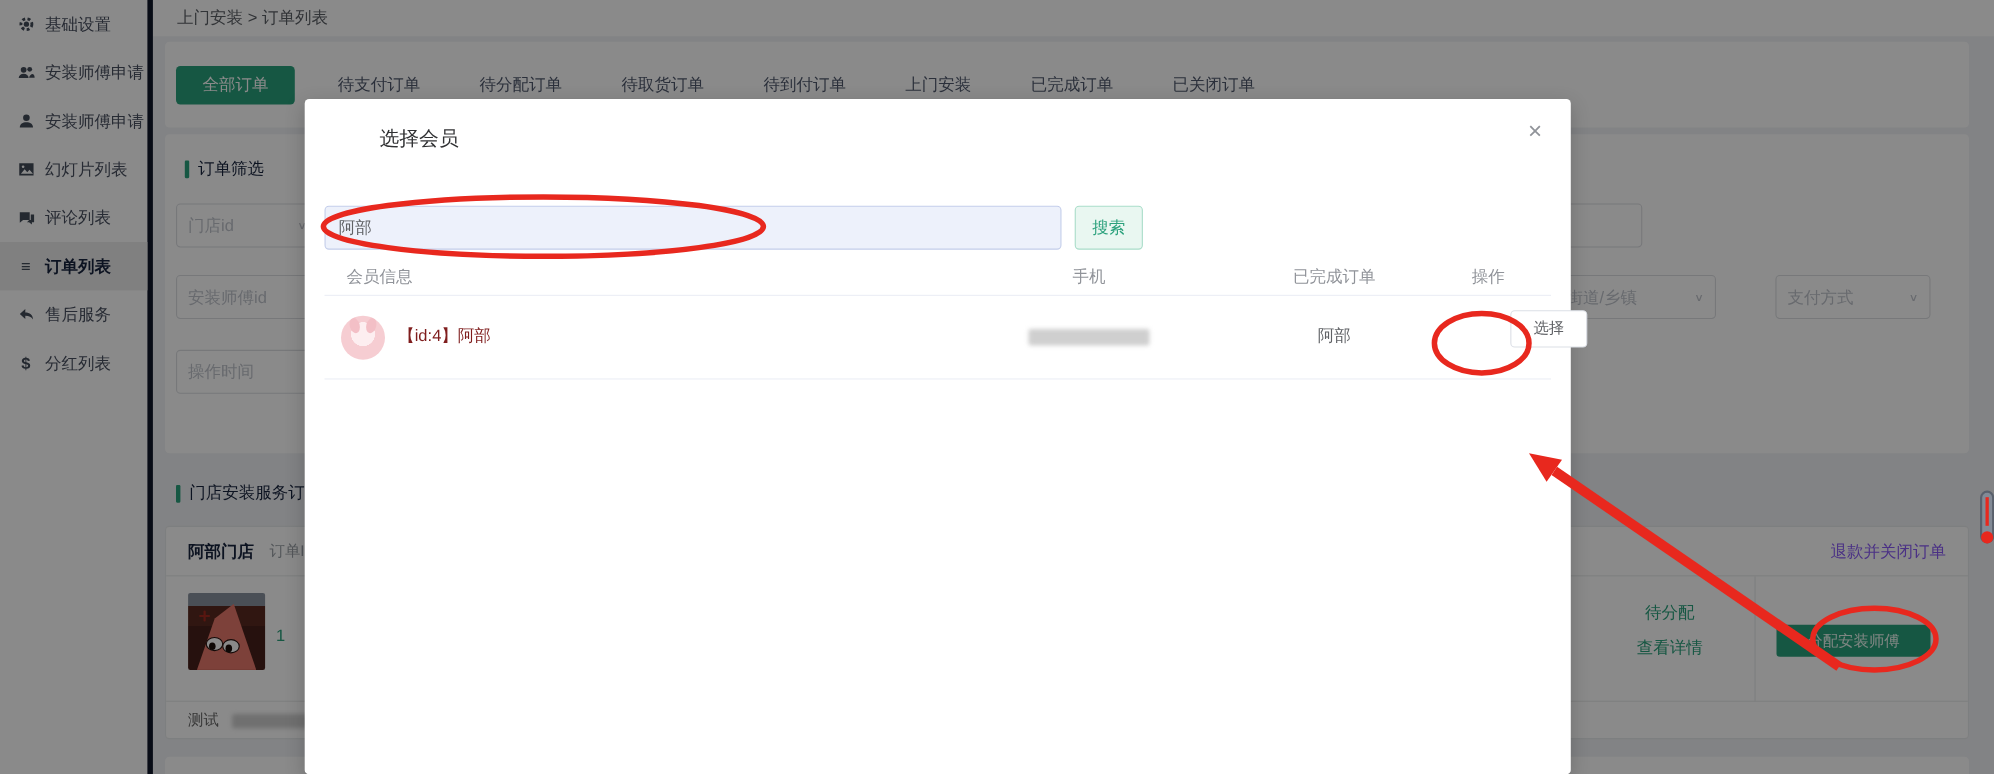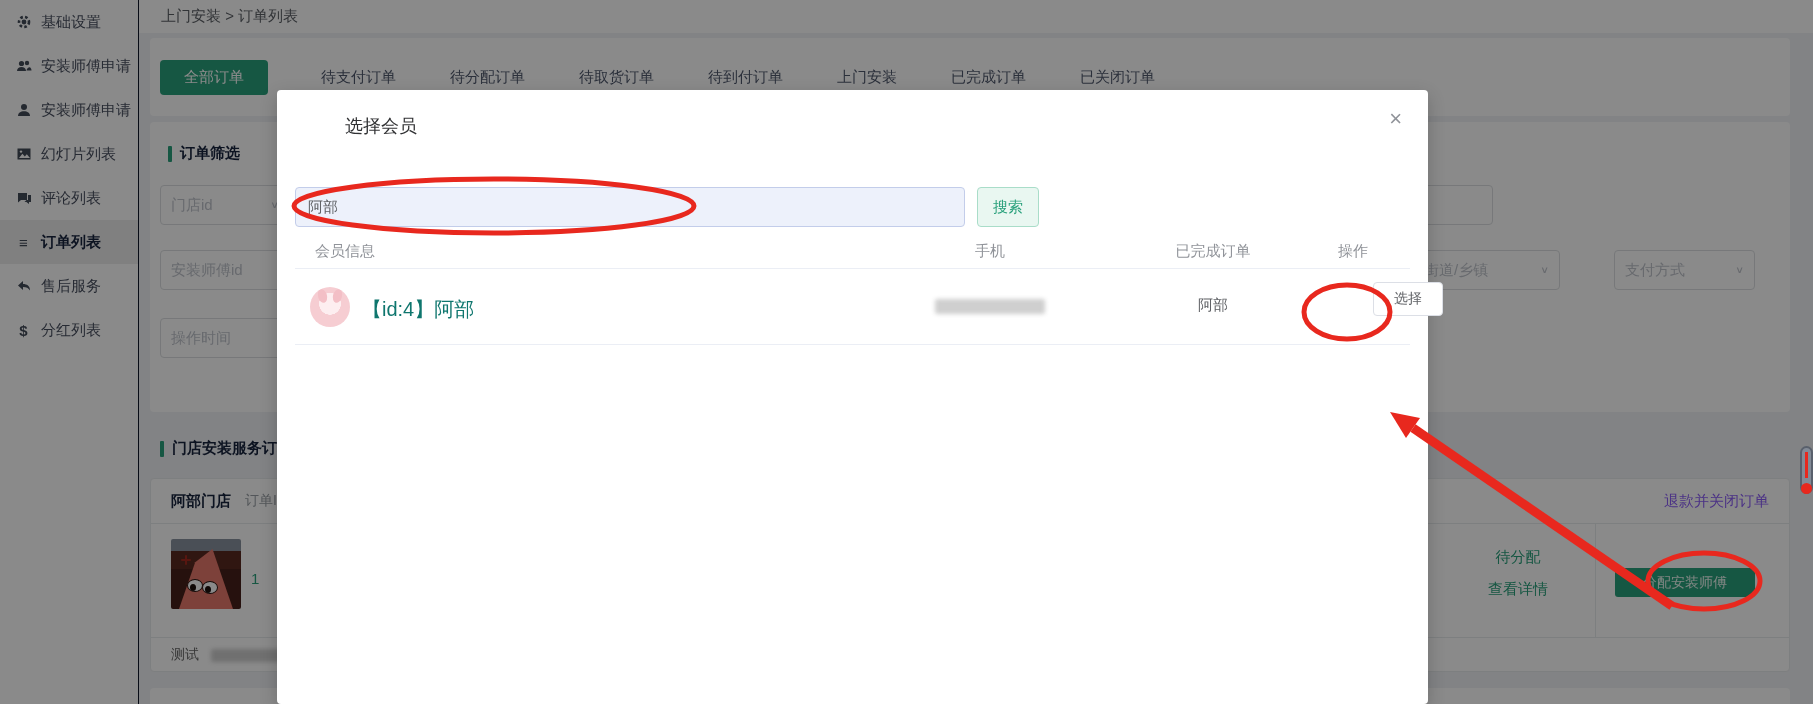--- a/index.html
+++ b/index.html
@@ -1,32 +1,32 @@
 <!DOCTYPE html>
 <html><head>
 <meta charset="utf-8">
 <style>
   *{margin:0;padding:0;box-sizing:border-box}
   body{background:#222}
   .page{position:relative;width:1813px;height:704px;background:#f0f2f5;overflow:hidden;
         font-family:"Liberation Sans","DejaVu Sans",sans-serif;color:#515a6e}
   
-  .sidebar{position:absolute;left:0;top:0;width:139px;height:704px;background:#fff;border-right:1px solid #0f172a;z-index:1}
+  .sidebar{position:absolute;left:0;top:0;width:139px;height:704px;background:#fff;border-right:5px solid #0f172a;z-index:1}
   .side-item{display:flex;align-items:center;gap:9px;height:44px;padding-left:15px;font-size:15px;color:#495060;cursor:pointer}
   .side-item.active{background:#ececec;font-weight:bold;color:#17233d}
   .side-icon{width:17px;height:17px;flex:0 0 17px;display:flex;align-items:center;justify-content:center;color:#444c59;font-size:15px;font-weight:bold}
   .side-icon svg{width:16px;height:16px;fill:currentColor}
   
   .main{position:absolute;left:139px;top:0;right:0;bottom:0}
   .crumb-bar{height:33px;background:#fff;display:flex;align-items:center;padding-left:22px;font-size:15px;color:#5c6066}
   .tabs-card{position:absolute;left:11px;top:38px;width:1640px;height:78px;background:#fff;border-radius:4px;display:flex;align-items:center;padding-left:10px}
   .tab{font-size:15px;color:#515a6e;padding:0 27px;cursor:pointer;white-space:nowrap}
-  .tab.active{min-width:108px;height:35px;background:#2aa17c;color:#fff;border-radius:4px;display:flex;align-items:center;justify-content:center;padding:0 20px;margin-right:26px}
+  .tab.active{min-width:108px;height:35px;background:#2aa17c;color:#fff;border-radius:4px;display:flex;align-items:center;justify-content:center;padding:0 20px;margin-right:12px}
   .filter-card{position:absolute;left:11px;top:122px;width:1640px;height:290px;background:#fff;border-radius:4px}
-  .sec-title{display:flex;align-items:center;gap:8px;font-size:15px;font-weight:bold;color:#17233d}
+  .sec-title{display:flex;align-items:center;gap:8px;font-size:15px;font-weight:normal;color:#17233d}
   .accent{width:4px;height:16px;background:#2aa17c;border-radius:1px}
   .filter-card .sec-title{position:absolute;left:18px;top:22px}
   .field{position:absolute;height:40px;border:1px solid #dcdee2;border-radius:4px;background:#fff;display:flex;align-items:center;justify-content:space-between;padding:0 10px;font-size:15px;color:#c0c4cc;cursor:pointer}
   .chev{font-size:12px;color:#c0c4cc;transform:scaleY(.8)}
   
   .orders-sec-title{position:absolute;left:21px;top:439px}
   .store-card{position:absolute;left:11px;top:478px;width:1640px;height:194px;background:#fff;border:1px solid #e8eaec;border-radius:4px}
   .card-head{height:45px;border-bottom:1px solid #e8eaec;display:flex;align-items:center;padding:0 20px;gap:14px}
   .store-name{font-size:15px;font-weight:bold;color:#17233d}
   .order-id{font-size:14px;color:#9aa0a6}
@@ -61,21 +61,21 @@
   .col-member{left:38px}
   .col-phone{left:633px;width:160px;text-align:center}
   .col-realname{left:856px;width:160px;text-align:center}
   .col-action{left:1016px;width:120px;text-align:center}
   .m-headline{position:absolute;left:18px;right:18px;top:178px;border-bottom:1px solid #ebeef5}
   .m-row{position:absolute;left:18px;right:18px;top:178px;height:77px;border-bottom:1px solid #ebeef5}
   .m-avatar{position:absolute;left:15px;top:19px;width:40px;height:40px;border-radius:50%;
             background:radial-gradient(circle at 50% 42%,#fdeef0 0 35%,#f6cdd2 36% 100%);overflow:hidden}
   .m-avatar i{position:absolute;width:9px;height:14px;background:#f3bfc6;border-radius:50%;top:2px}
   .m-avatar i.e1{left:8px;transform:rotate(-15deg)}.m-avatar i.e2{left:23px;transform:rotate(15deg)}
-  .m-member-name{position:absolute;left:67px;top:28px;font-size:20px;color:#0f766e}
+  .m-member-name{position:absolute;left:67px;top:28px;font-size:15px;color:#7f1d1d}
   .m-phone-blur{position:absolute;left:640px;top:31px;width:110px;height:15px}
   .m-realname{position:absolute;left:838px;width:160px;top:28px;text-align:center;font-size:15px;color:#606266}
   .m-select-btn{position:absolute;left:1078px;top:14px;width:70px;height:34px;background:#fff;border:1px solid #dcdfe6;border-radius:4px;color:#606266;font-size:14px;cursor:pointer;font-family:Liberation Serif, serif}
   
   .annotations{position:absolute;inset:0;z-index:40;pointer-events:none}
   .thermo{position:absolute;left:1800px;top:446px;width:13px;height:48px;background:#828a96;border:2px solid #59606c;border-radius:7px;z-index:40}
   .thermo .stem{position:absolute;left:3px;top:4px;width:3px;height:26px;background:#e8281e}
   .thermo .ball{position:absolute;left:-1px;bottom:-2px;width:11px;height:11px;border-radius:50%;background:#e8281e}
 </style>
 </head>

